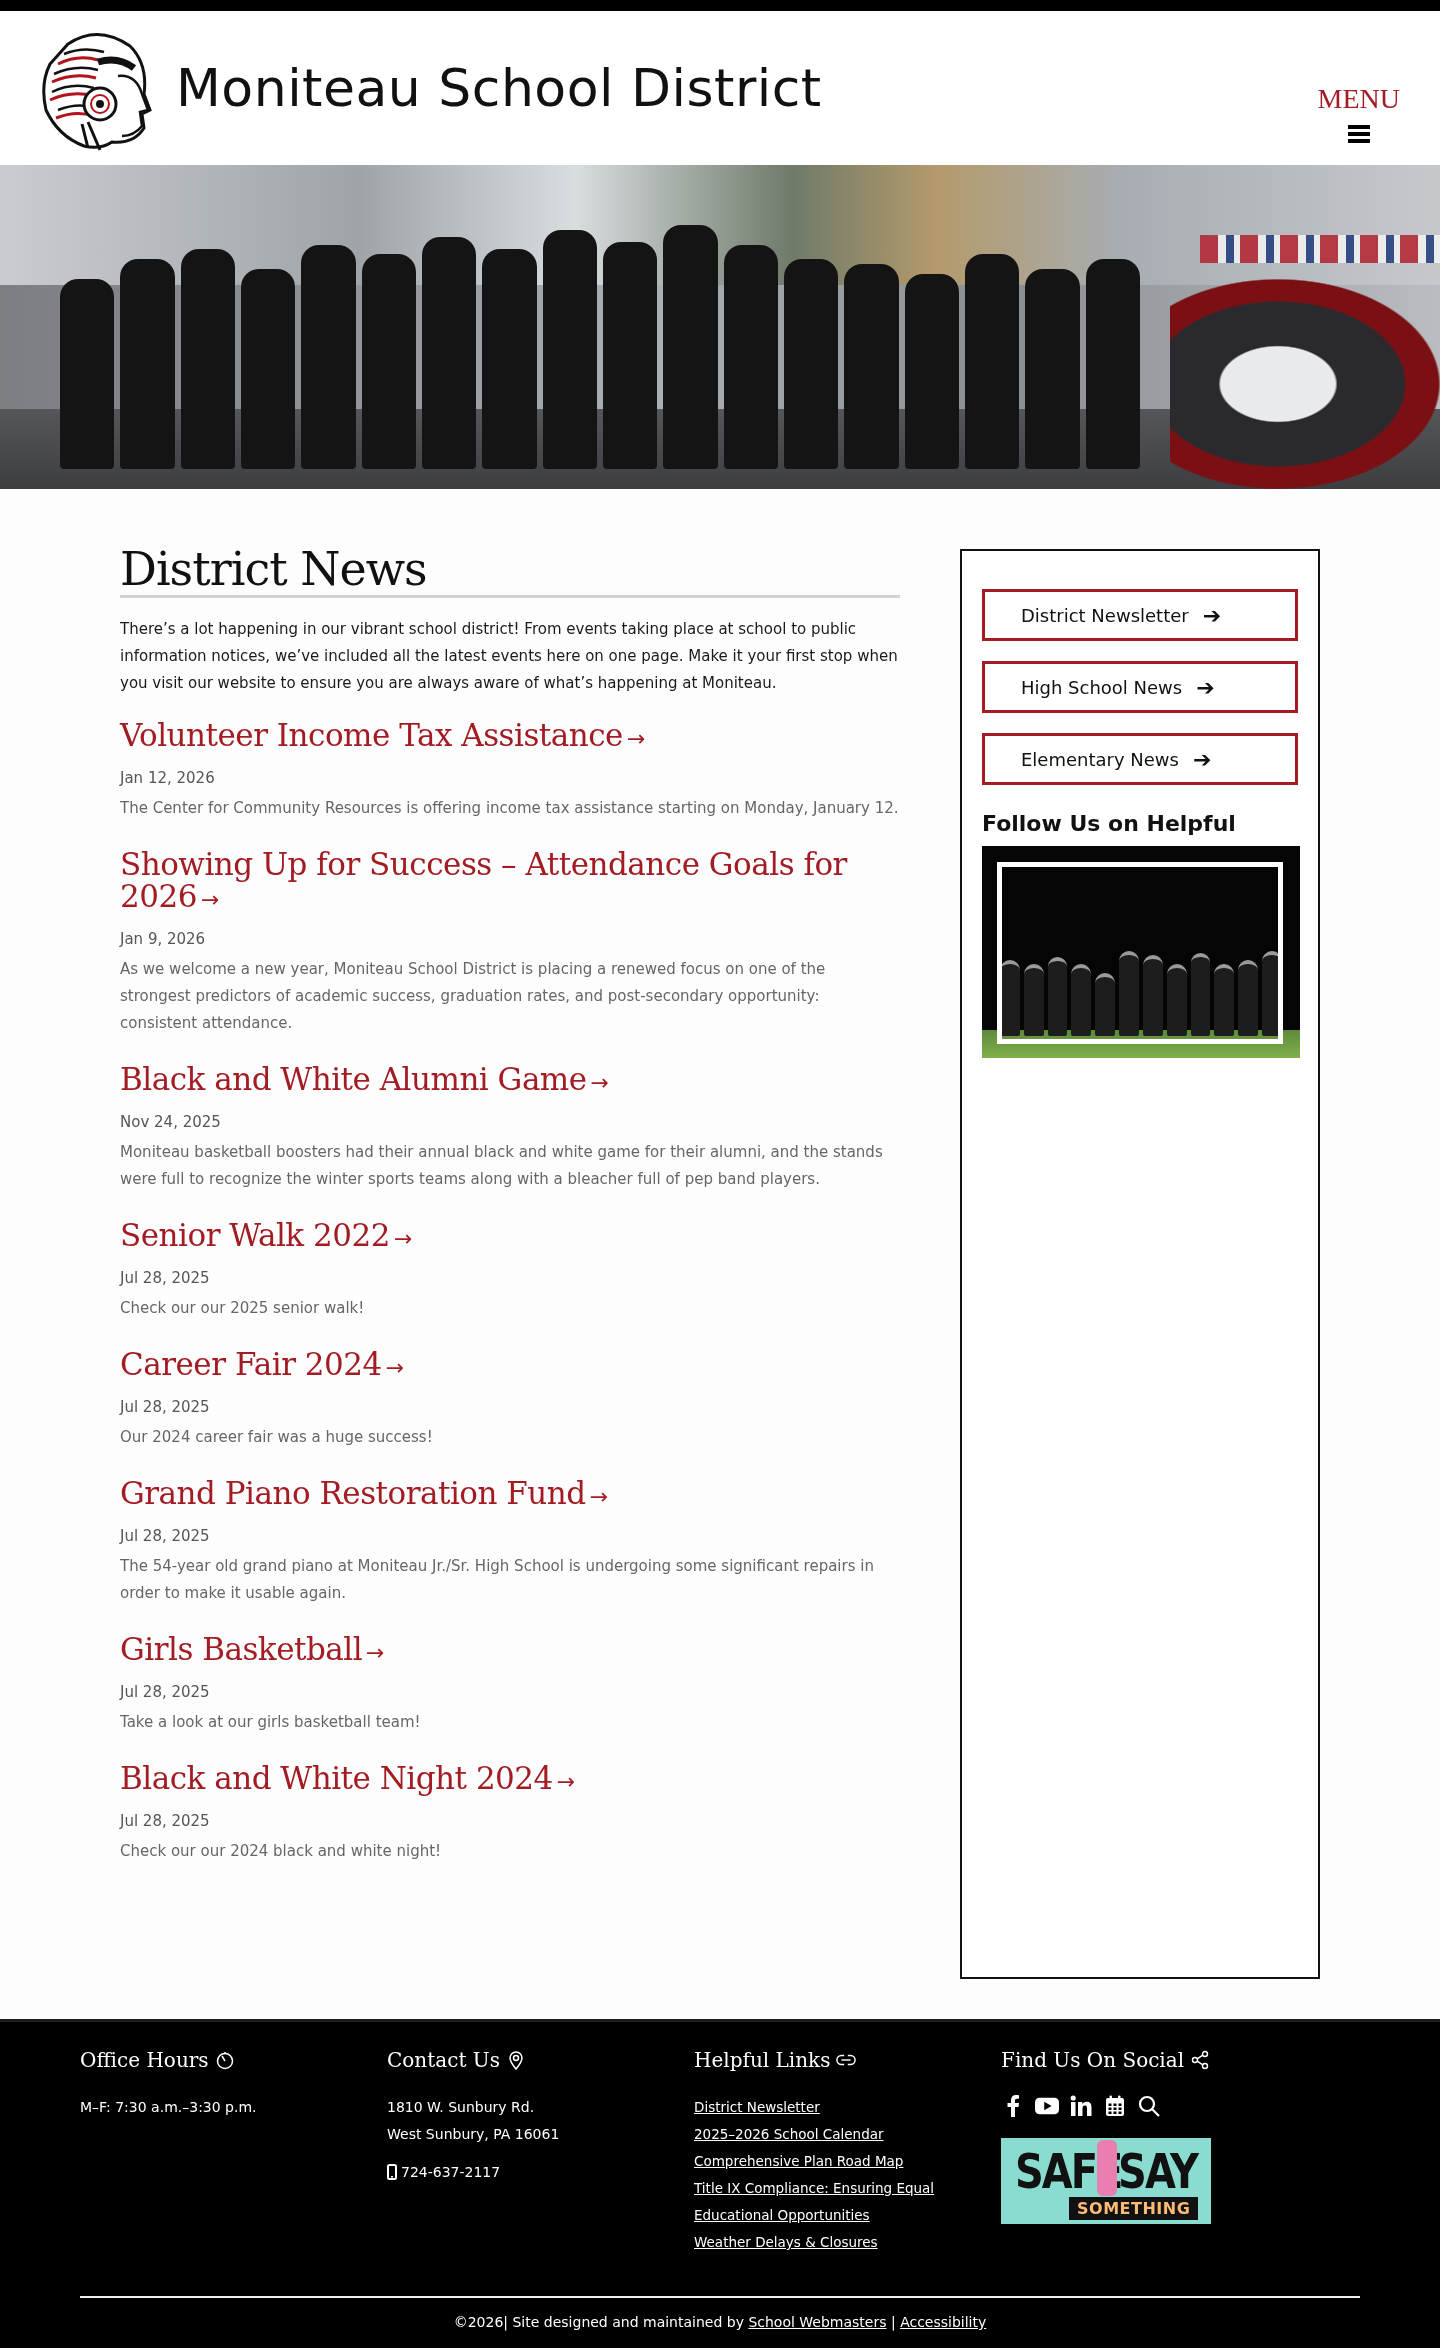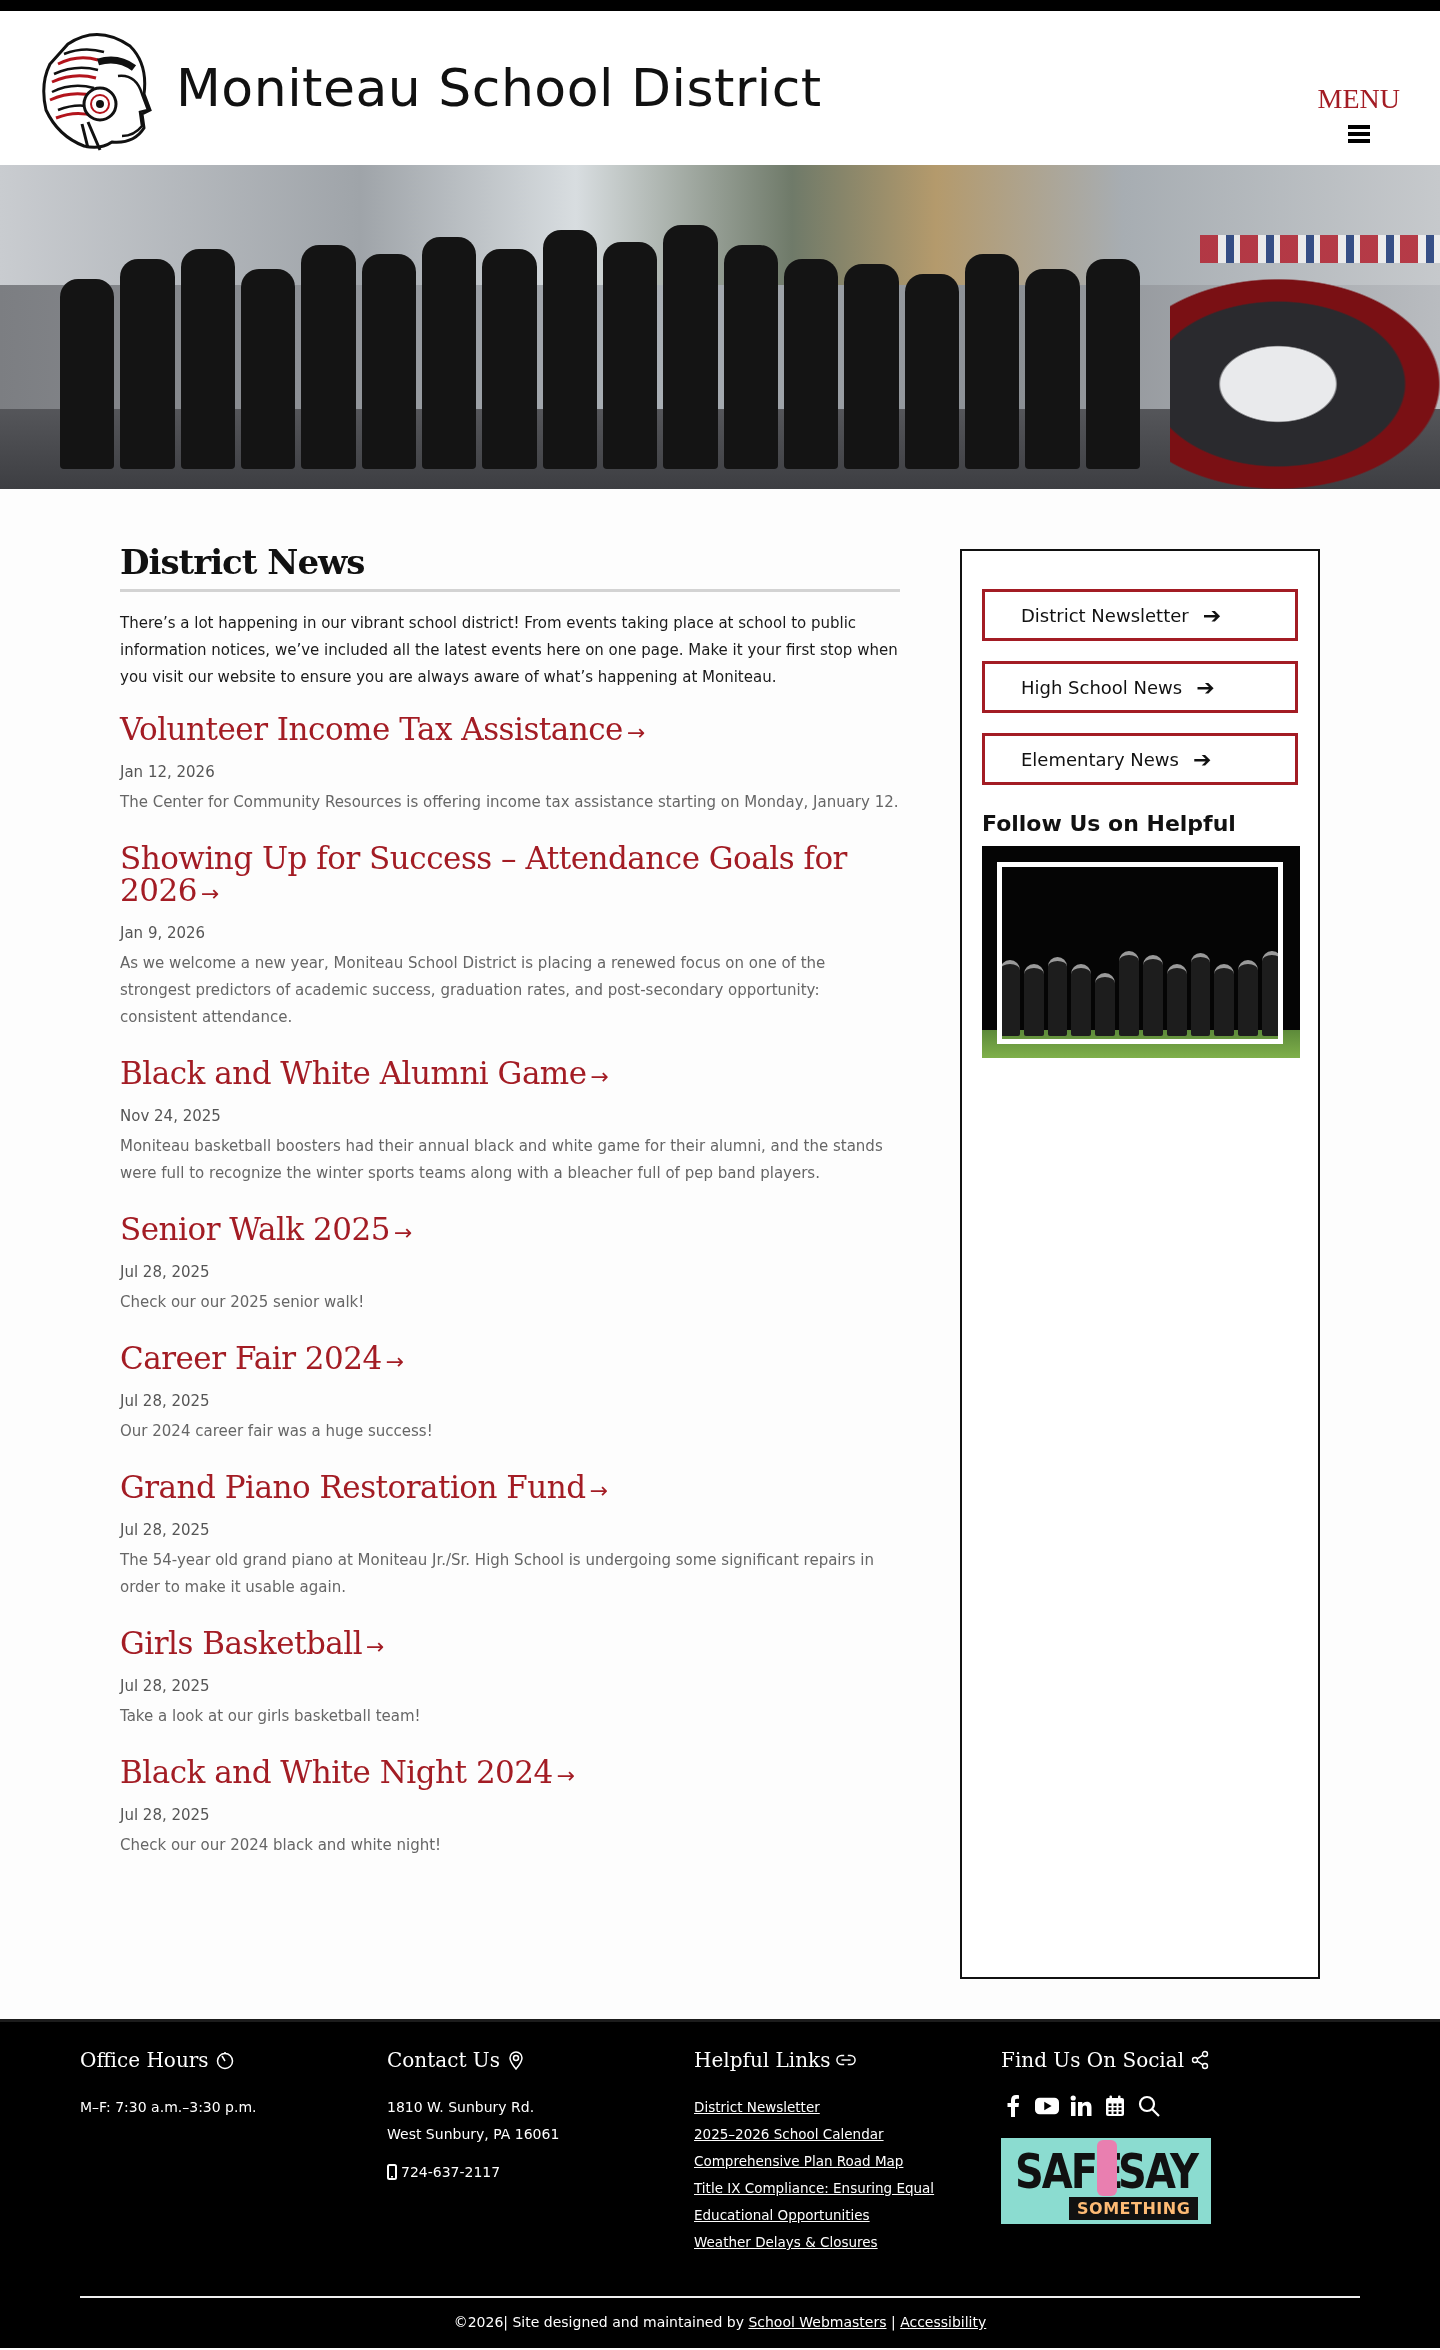--- a/index.html
+++ b/index.html
@@ -38,22 +38,22 @@
   .hero .crowd { position:absolute; left:60px; right:300px; top:60px; bottom:20px; display:flex; gap:6px; align-items:flex-end; }
   .hero .crowd i { flex:1; display:block; background: #141414; border-radius: 18px 18px 4px 4px; }
   .hero .bike { position:absolute; right:0; bottom:0; width:270px; height:210px;
     background: radial-gradient(ellipse at 40% 50%, #e9eaec 0 25%, #2a2a2e 26% 55%, #7a1014 56% 70%, transparent 71%); }
   .hero .bunting { position:absolute; right:0; top:70px; width:240px; height:28px;
     background: repeating-linear-gradient(90deg,#b32230 0 18px,#f2f2f2 18px 26px,#1e3a7a 26px 34px,#f2f2f2 34px 40px); opacity:.85; }
 
   .content-wrap { width: 1440px; display: flex; padding: 0 0 40px 120px; }
   main.news { width: 780px; padding-top: 55px; }
   .page-title {
-    font-family: "DejaVu Serif", serif; font-size: 34px; font-weight: 700;
-    color: #111; letter-spacing: -1px; line-height: 1.1; padding-bottom: 8px;
+    font-family: "DejaVu Serif", serif; font-size: 46px; font-weight: 400;
+    color: #111; letter-spacing: -1px; line-height: 1.1; 
   }
   .title-rule { height: 3px; background: #d3d3d3; margin-bottom: 18px; }
   .intro { font-family: "DejaVu Sans", sans-serif; font-size: 15px; line-height: 27px; color: #1a1a1a; margin-bottom: 22px; }
 
   .article { margin-bottom: 26px; }
   .article-title {
     font-family: "DejaVu Serif", serif; font-size: 31px; font-weight: 400; line-height: 32px;
     color: #a31c24; text-decoration: none; display: inline; letter-spacing: -0.5px;
   }
   .article-title .arrow { font-size: 22px; margin-left: 4px; font-family: "DejaVu Sans", sans-serif; }
@@ -178,21 +178,21 @@
         <a class="article-title"><span>Showing Up for Success – Attendance Goals for 2026</span><span class="arrow">→</span></a>
         <div class="article-date">Jan 9, 2026</div>
         <p class="article-excerpt">As we welcome a new year, Moniteau School District is placing a renewed focus on one of the strongest predictors of academic success, graduation rates, and post-secondary opportunity: consistent attendance.</p>
       </article>
       <article class="article">
         <a class="article-title"><span>Black and White Alumni Game</span><span class="arrow">→</span></a>
         <div class="article-date">Nov 24, 2025</div>
         <p class="article-excerpt">Moniteau basketball boosters had their annual black and white game for their alumni, and the stands were full to recognize the winter sports teams along with a bleacher full of pep band players.</p>
       </article>
       <article class="article">
-        <a class="article-title"><span>Senior Walk 2025</span><span class="arrow">→</span></a>
+        <a class="article-title"><span>Senior Walk 2022</span><span class="arrow">→</span></a>
         <div class="article-date">Jul 28, 2025</div>
         <p class="article-excerpt">Check our our 2025 senior walk!</p>
       </article>
       <article class="article">
         <a class="article-title"><span>Career Fair 2024</span><span class="arrow">→</span></a>
         <div class="article-date">Jul 28, 2025</div>
         <p class="article-excerpt">Our 2024 career fair was a huge success!</p>
       </article>
       <article class="article">
         <a class="article-title"><span>Grand Piano Restoration Fund</span><span class="arrow">→</span></a>

